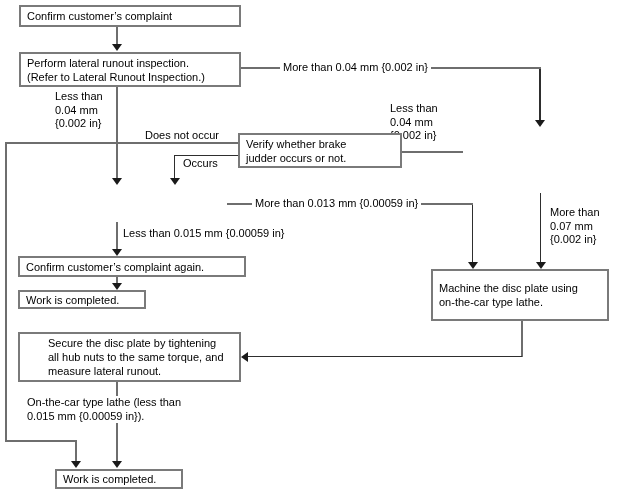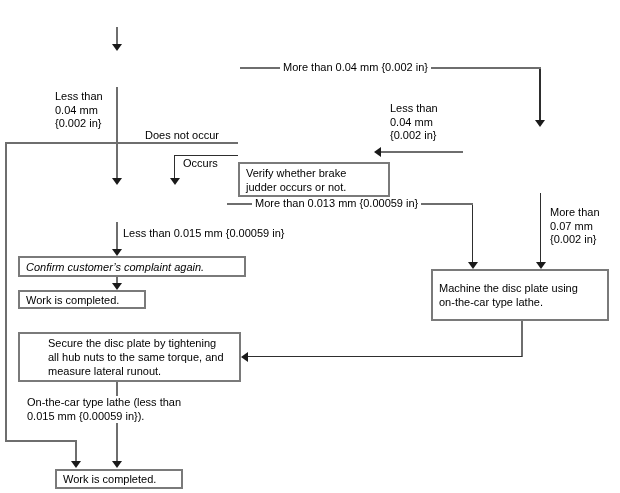--- a/index.html
+++ b/index.html
@@ -81,23 +81,26 @@
   <div class="lbl" style="left:145px;top:129px;">Does not occur</div>
   <div class="lbl" style="left:183px;top:157px;">Occurs</div>
   <div class="lbl bg" style="left:252px;top:197px;">More than 0.013 mm {0.00059 in}</div>
   <div class="lbl" style="left:550px;top:206px;">More than
 0.07 mm
 {0.002 in}</div>
   <div class="lbl" style="left:123px;top:227px;">Less than 0.015 mm {0.00059 in}</div>
   <div class="lbl bg" style="left:24px;top:396px;">On-the-car type lathe (less than
 0.015 mm {0.00059 in}).</div>
 
-  <div class="node" style="left:238px;top:133px;width:152px;height:35px;margin-top:29px;">Verify whether brake
+  <div class="node" style="left:19px;top:5px;width:222px;height:22px;">Confirm customer’s complaint</div>
+  <div class="node" style="left:19px;top:52px;width:222px;height:35px;">Perform lateral runout inspection.
+(Refer to Lateral Runout Inspection.)</div>
+  <div class="node" style="left:238px;top:133px;width:164px;height:35px;">Verify whether brake
 judder occurs or not.</div>
-  <div class="node" style="left:18px;top:256px;width:228px;height:21px;font-style:italic;">Confirm customer’s complaint again.</div>
+  <div class="node" style="left:18px;top:256px;width:228px;height:21px;">Confirm customer’s complaint again.</div>
   <div class="node" style="left:18px;top:290px;width:128px;height:19px;">Work is completed.</div>
   <div class="node" style="left:431px;top:269px;width:178px;height:52px;">Machine the disc plate using
 on-the-car type lathe.</div>
   <div class="node" style="left:18px;top:332px;width:223px;height:50px;padding-left:28px;">Secure the disc plate by tightening
 all hub nuts to the same torque, and
 measure lateral runout.</div>
   <div class="node" style="left:55px;top:469px;width:128px;height:20px;">Work is completed.</div>
 
 </div>
 

